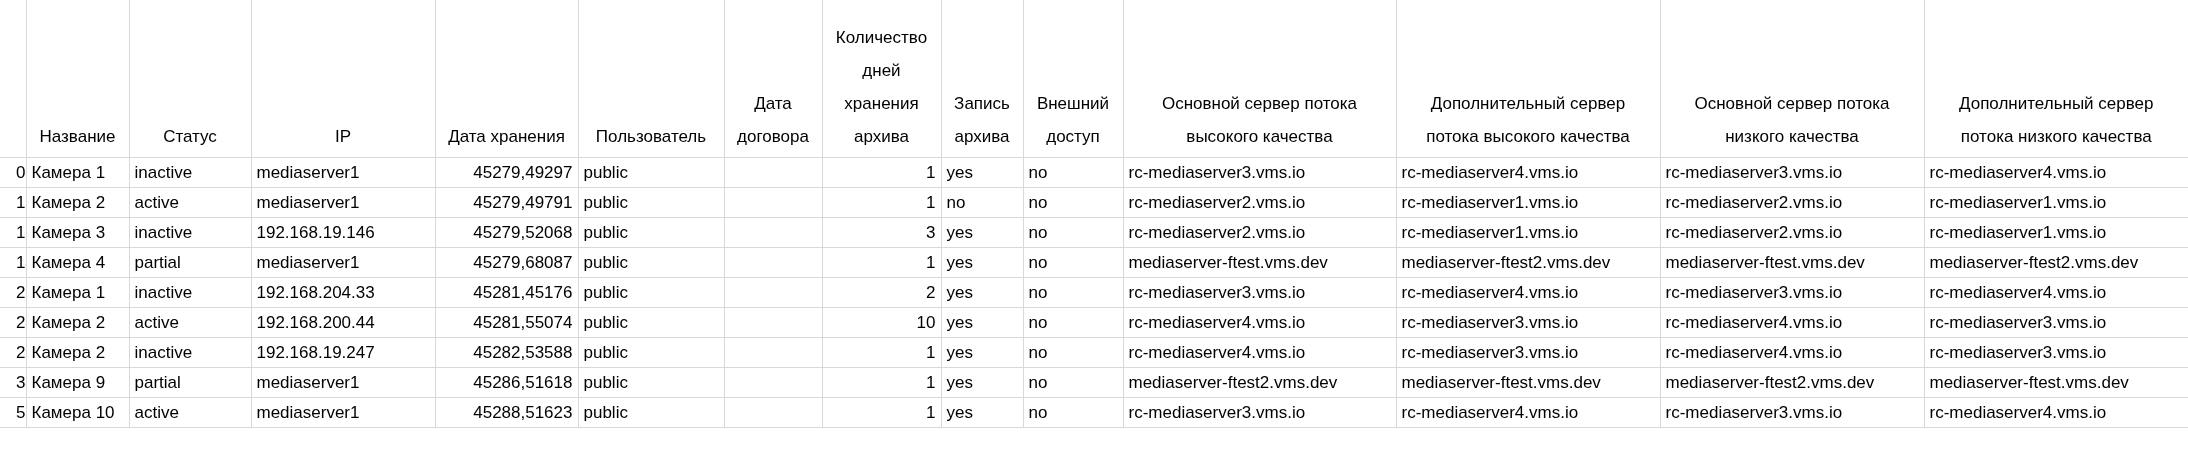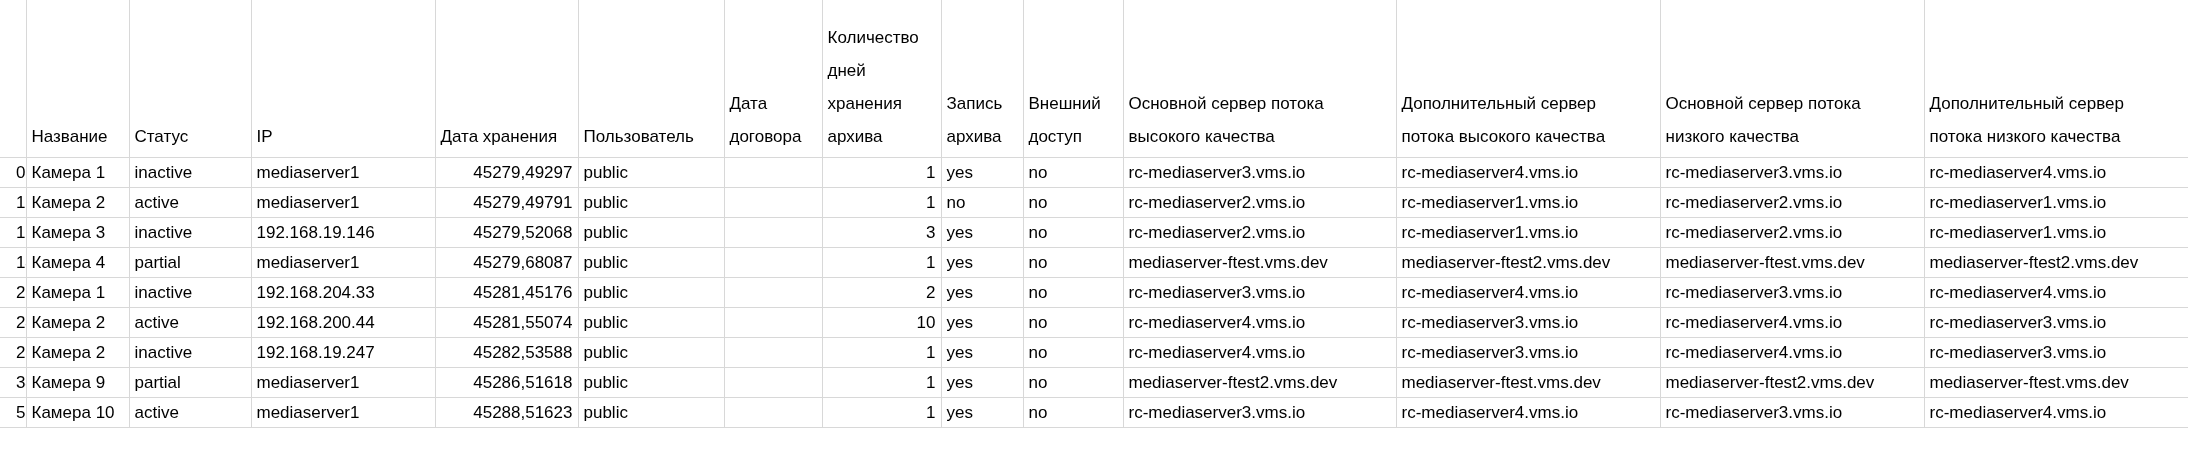--- a/index.html
+++ b/index.html
@@ -24,21 +24,21 @@
     font-size: 17px;
     font-weight: normal;
     color: #000000;
     white-space: nowrap;
     overflow: hidden;
     box-sizing: border-box;
   }
   .sheet th {
     height: 157px;
     vertical-align: bottom;
-    text-align: left;
+    text-align: center;
     white-space: pre-line;
     line-height: 33px;
     padding-bottom: 4px;
   }
   .sheet td {
     height: 29px;
     line-height: 29px;
     vertical-align: middle;
   }
   .sheet th:last-child, .sheet td:last-child { border-right: none; }

